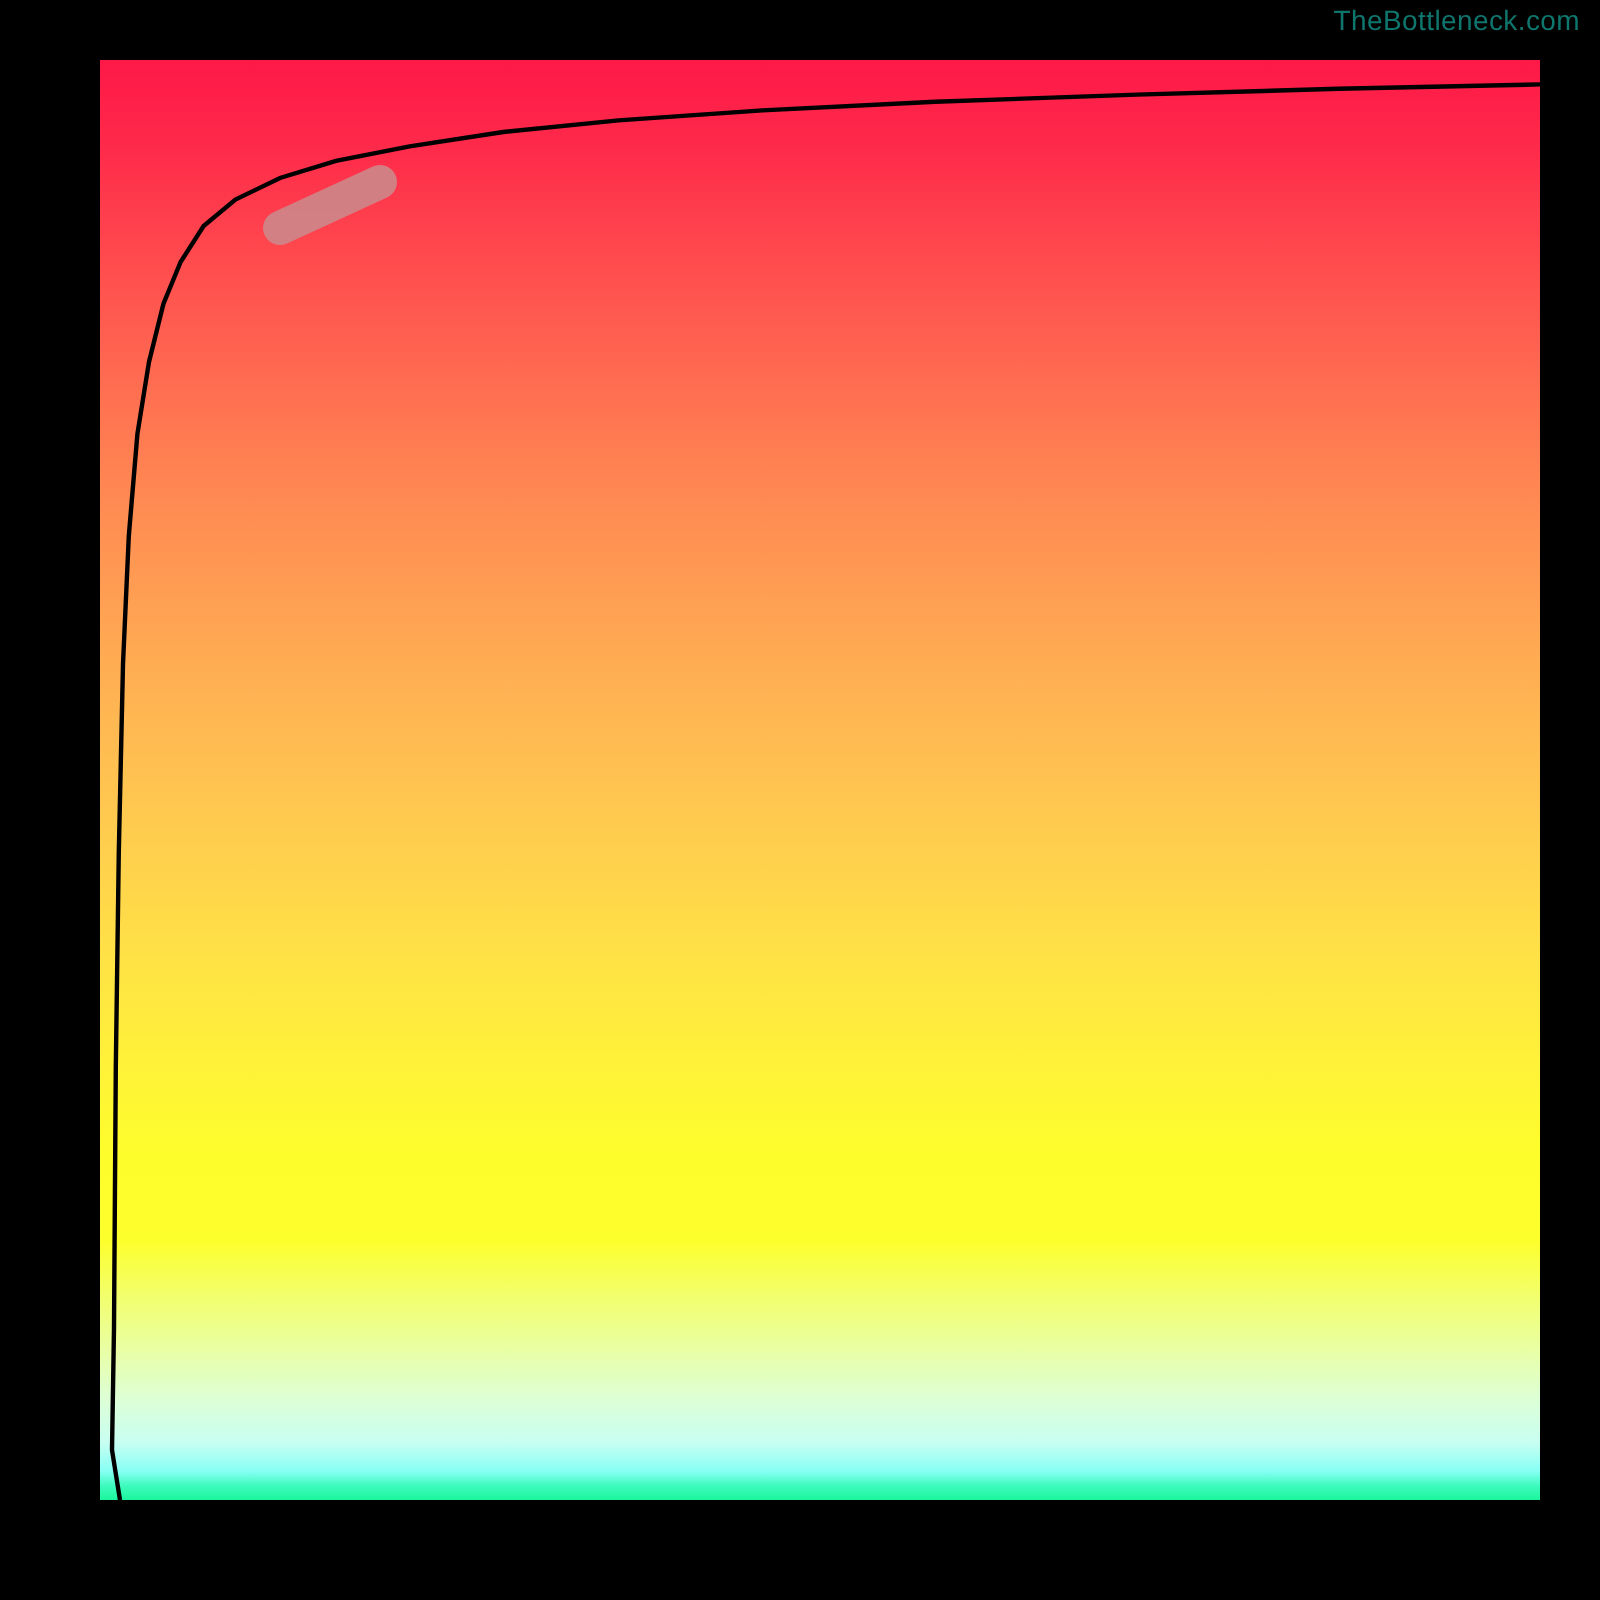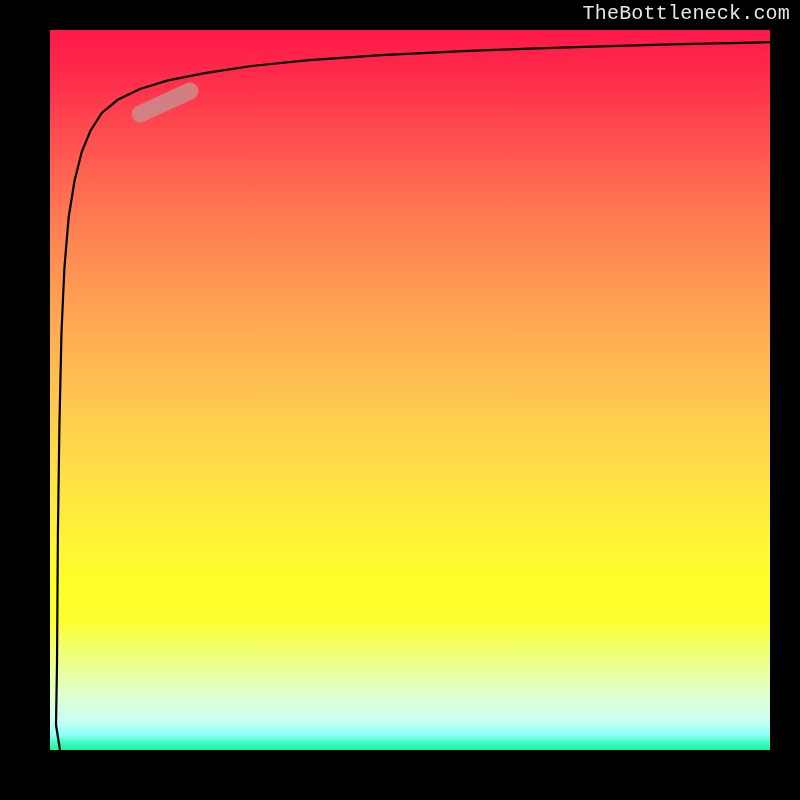--- a/index.html
+++ b/index.html
@@ -7,26 +7,25 @@
   .frame {
     position: relative;
     width: 800px;
     height: 800px;
     background: #000;
   }
   .watermark {
     position: absolute;
     top: 2px;
     right: 10px;
-    font-size: 20px;
-    color: #e5e5e5;
+    font-size: 14px;
+    color: #0f766e;
     font-weight: 500;
     letter-spacing: 0.2px;
     text-align: right;
-    font-family: Liberation Mono, monospace;
   }
   .plot-area {
     position: absolute;
     left: 50px;
     top: 30px;
     width: 720px;
     height: 720px;
     background: linear-gradient(to bottom,
       #fe1848 0%,
       #fe2a4a 6%,

